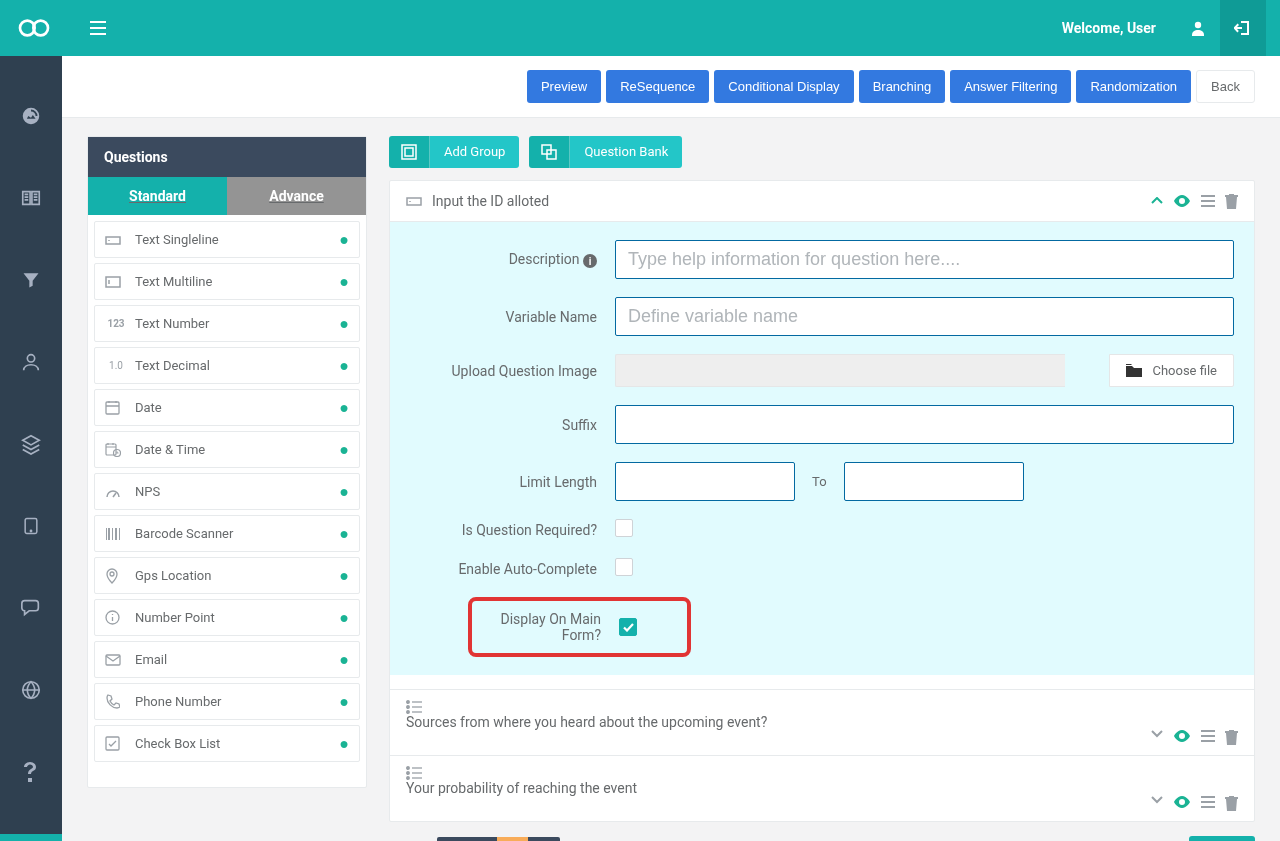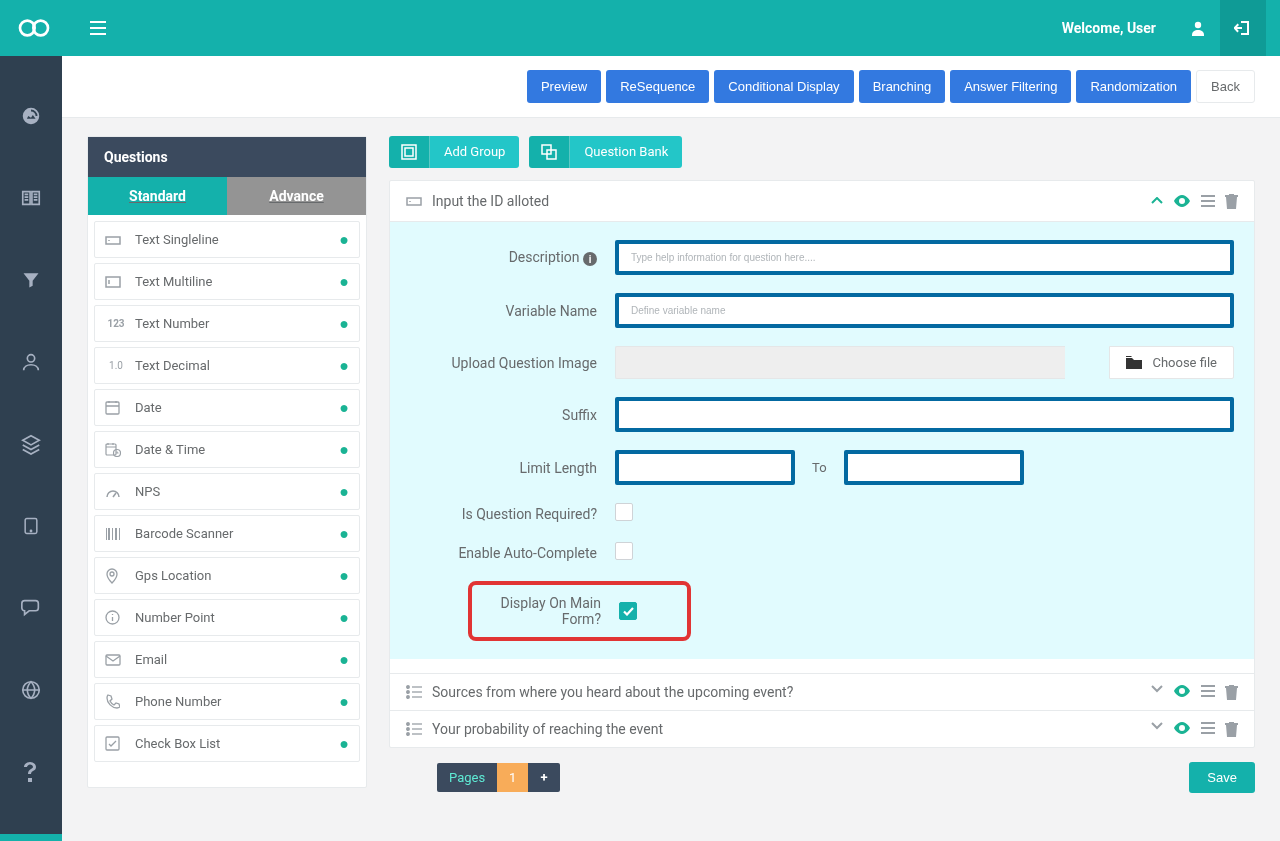--- a/index.html
+++ b/index.html
@@ -57,32 +57,32 @@
 .qh-title { color: #676a6c; font-size: 14px; }
 .qh-actions { margin-left: auto; display: flex; gap: 10px; align-items: center; }
 .qh-actions .act { cursor: pointer; color: #9aa0a6; }
 .qh-actions .eye { color: #1ab394; }
 .qh-actions .chev { color: #1ab394; }
 
 .question-body { background: #e1fbfe; padding: 18px 20px 18px 20px; border-top: 1px solid #e7eaec; }
 .form-row { display: flex; align-items: center; margin-bottom: 18px; }
 .form-label { width: 205px; text-align: right; padding-right: 18px; color: #676a6c; font-size: 14px; }
 .form-control { flex: 1; }
-.input { width: 100%; border: 4px solid #0369a1; border-radius: 2px; padding: 8px 12px; font-size: 10px; color: #676a6c; background: #fff; }
+.input { width: 100%; border: 1px solid #0369a1; border-radius: 2px; padding: 8px 12px; font-size: 18px; color: #676a6c; background: #fff; }
 .input::placeholder { color: #b0b5b9; }
 .input-file-group { display: flex; width: 100%; gap: 44px; }
 .input-file-display { flex: 1; background: #eee; border: 1px solid #e5e6e7; border-right: none; border-radius: 2px 0 0 2px; padding: 8px 12px; }
 .input-file-btn { background: #fff; border: 1px solid #e5e6e7; border-radius: 0 2px 2px 0; padding: 8px 16px; display: flex; align-items: center; gap: 10px; cursor: pointer; }
 .limit-group { display: flex; align-items: center; gap: 17px; }
 .limit-group .input { width: 180px; }
 .checkbox { width: 18px; height: 18px; border: 1px solid #cfd3d7; border-radius: 2px; background: #fff; display: inline-flex; align-items: center; justify-content: center; cursor: pointer; }
 .checkbox.checked { background: #14b1ab; border-color: #14b1ab; color: #fff; font-size: 12px; }
 
 .collapsed-list { margin-top: 14px; border-top: 1px solid #e7eaec; }
-.collapsed-item { display: flex; align-items: center; padding: 10px 16px; border-bottom: 1px solid #e7eaec; }
+.collapsed-item { display: flex; align-items: flex-start; padding: 10px 16px; border-bottom: 1px solid #e7eaec; flex-direction: column; }
 .collapsed-item:last-child { border-bottom: none; }
 .ci-icon { color: #9aa0a6; margin-right: 10px; }
 .ci-title { color: #676a6c; font-size: 14px; }
 .ci-actions { margin-left: auto; display: flex; gap: 10px; }
 .ci-actions .act { color: #9aa0a6; cursor: pointer; }
 .ci-actions .eye { color: #1ab394; }
 .ci-actions .chev { color: #9aa0a6; }
 
 .pager-row { display: flex; align-items: center; margin-top: 14px; }
 .pager { display: flex; }

